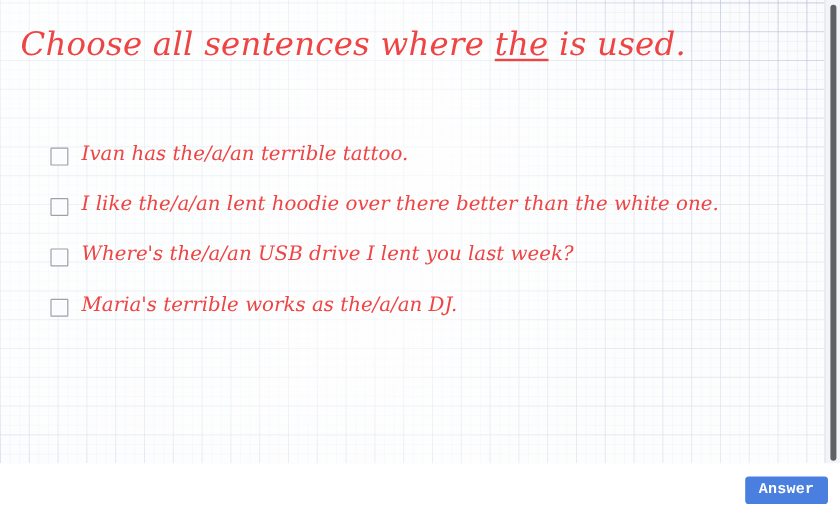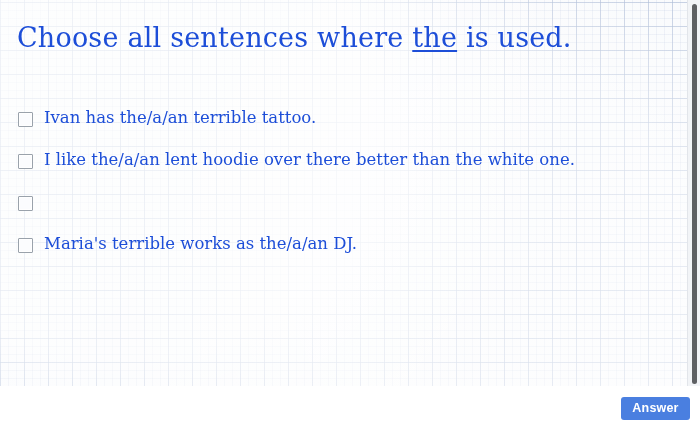--- a/index.html
+++ b/index.html
@@ -50,21 +50,22 @@
     background:
       radial-gradient(circle at 18% 30%, rgba(255,255,255,0.75) 0 38%, rgba(255,255,255,0) 72%),
       radial-gradient(circle at 72% 68%, rgba(255,255,255,0.6) 0 32%, rgba(255,255,255,0) 70%),
       linear-gradient(135deg, rgba(255,255,255,0.30) 0%, rgba(255,255,255,0.05) 45%, rgba(255,255,255,0.35) 100%);
     pointer-events: none;
   }
 
   
   .hand {
     font-family: "DejaVu Serif", serif;
-    color: #1d4ed8;
+    font-style: italic;
+    color: #ef4444;
   }
 
   .question-title {
     position: absolute;
     left: 17px;
     top: 20px;
     width: 650px;
     font-size: 27px;
     line-height: 36px;
     letter-spacing: 0.2px;
@@ -80,23 +81,24 @@
   .options {
     position: absolute;
     left: 0;
     top: 96px;
     width: 700px;
   }
   .option-row {
     position: relative;
     height: 42px;
     display: flex;
-    align-items: center;
+    align-items: flex-end;
     padding-left: 18px;
     box-sizing: border-box;
+    margin-left: 24px;
   }
   .checkbox {
     width: 13px;
     height: 13px;
     margin-top: 4px;
     flex: 0 0 auto;
     background: #fbfcfe;
     border: 1px solid #9aa2ab;
     border-radius: 1px;
     box-shadow: inset 0 0 0 1px rgba(255,255,255,0.9);
@@ -121,21 +123,21 @@
   .answer-button {
     position: absolute;
     left: 621px;
     top: 11px;
     width: 69px;
     height: 23px;
     border: none;
     border-radius: 3px;
     background: #4a7fe0;
     color: #ffffff;
-    font-family: Liberation Sans, sans-serif;
+    font-family: Liberation Mono, monospace;
     font-size: 12.5px;
     font-weight: bold;
     letter-spacing: 0.2px;
     cursor: pointer;
     padding: 0;
     line-height: 23px;
     text-align: center;
   }
 
   
@@ -180,20 +182,21 @@
       <div class="option-text hand">Ivan has the/a/an terrible tattoo.</div>
     </div>
 
     <div class="option-row">
       <div class="checkbox"></div>
       <div class="option-text hand">I like the/a/an lent hoodie over there better than the white one.</div>
     </div>
 
     <div class="option-row">
       <div class="checkbox"></div>
+      <div class="option-text hand">Where's the/a/an USB drive I lent you last week?</div>
     </div>
 
     <div class="option-row">
       <div class="checkbox"></div>
       <div class="option-text hand">Maria's terrible works as the/a/an DJ.</div>
     </div>
 
   </div>
 
   <div class="scrollbar-track">

